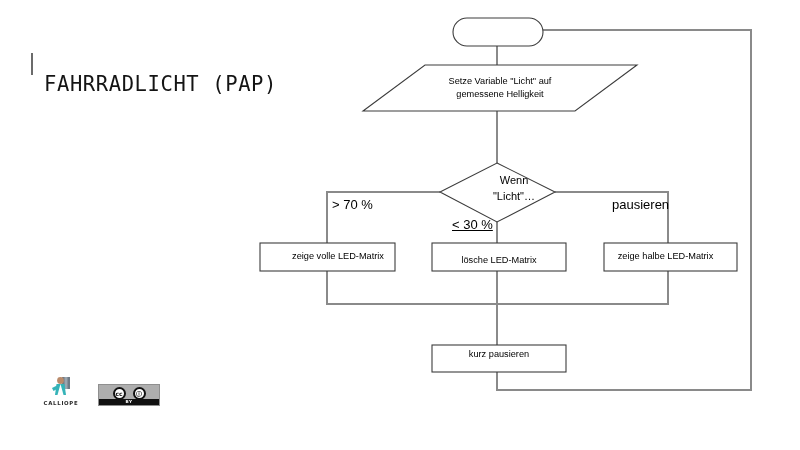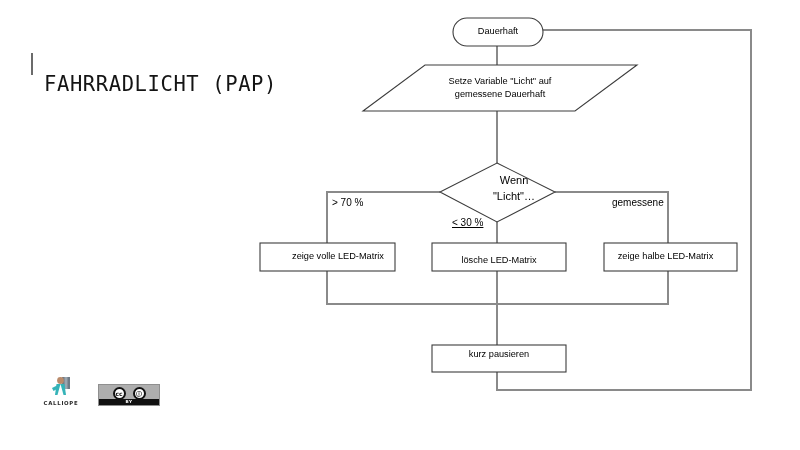--- a/index.html
+++ b/index.html
@@ -59,21 +59,21 @@
     align-items: center;
     justify-content: center;
     text-align: center;
     font-size: 9.2px;
     color: #000;
     line-height: 1.45;
     pointer-events: none;
   }
   .edge-label {
     position: absolute;
-    font-size: 10px;
+    font-size: 13px;
     color: #000;
     white-space: nowrap;
   }
 
   
   #footer-logos {
     position: absolute;
     left: 40px;
     top: 376px;
     display: flex;
@@ -180,41 +180,40 @@
 
     <polygon points="497,163 555,192 497,222 440,192" fill="#ffffff" stroke="#3c3c3c" stroke-width="1.1"></polygon>
 
     <rect x="260" y="243" width="135" height="28" fill="#ffffff" stroke="#3c3c3c" stroke-width="1.1"></rect>
     <rect x="432" y="243" width="134" height="28" fill="#ffffff" stroke="#3c3c3c" stroke-width="1.1"></rect>
     <rect x="604" y="243" width="133" height="28" fill="#ffffff" stroke="#3c3c3c" stroke-width="1.1"></rect>
 
     <rect x="432" y="345" width="134" height="27" fill="#ffffff" stroke="#3c3c3c" stroke-width="1.1"></rect>
   </svg>
 
-  <div class="node-label" style="left:453px; top:18px; width:90px; height:28px;">Dauerhaft</div>
 
   <div class="node-label" style="left:405px; top:66px; width:190px; height:44px; flex-direction:column;">
     <span>Setze Variable "Licht" auf</span>
-    <span>gemessene Dauerhaft</span>
+    <span>gemessene Helligkeit</span>
   </div>
 
   <div class="node-label" style="left:472px; top:168px; width:84px; height:42px; flex-direction:column; font-size:11px;">
     <span>Wenn</span>
     <span>"Licht"…</span>
   </div>
 
   <div class="node-label" style="left:260px; top:243px; width:156px; height:28px;">zeige volle LED-Matrix</div>
   <div class="node-label" style="left:432px; top:243px; width:134px; height:36px;">lösche LED-Matrix</div>
   <div class="node-label" style="left:604px; top:243px; width:123px; height:28px;">zeige halbe LED-Matrix</div>
 
   <div class="node-label" style="left:432px; top:345px; width:134px; height:20px;">kurz pausieren</div>
 
   <div class="edge-label" style="left:332px; top:197px;">&gt; 70 %</div>
   <div class="edge-label" style="left:452px; top:217px;text-decoration:underline;">&lt; 30 %</div>
-  <div class="edge-label" style="left:612px; top:197px;">gemessene</div>
+  <div class="edge-label" style="left:612px; top:197px;">pausieren</div>
 </div>
 
 <div id="footer-logos">
 
   <div id="calliope-logo">
     <div id="calliope-mark">
       <svg width="28" height="22" viewBox="0 0 28 22">
         <rect x="15" y="1" width="8" height="12" fill="#6f7b86"></rect>
         <rect x="17.5" y="1" width="3" height="12" fill="#9aa6b0"></rect>
         <circle cx="13.5" cy="4.5" r="3.4" fill="#b98a6a"></circle>

